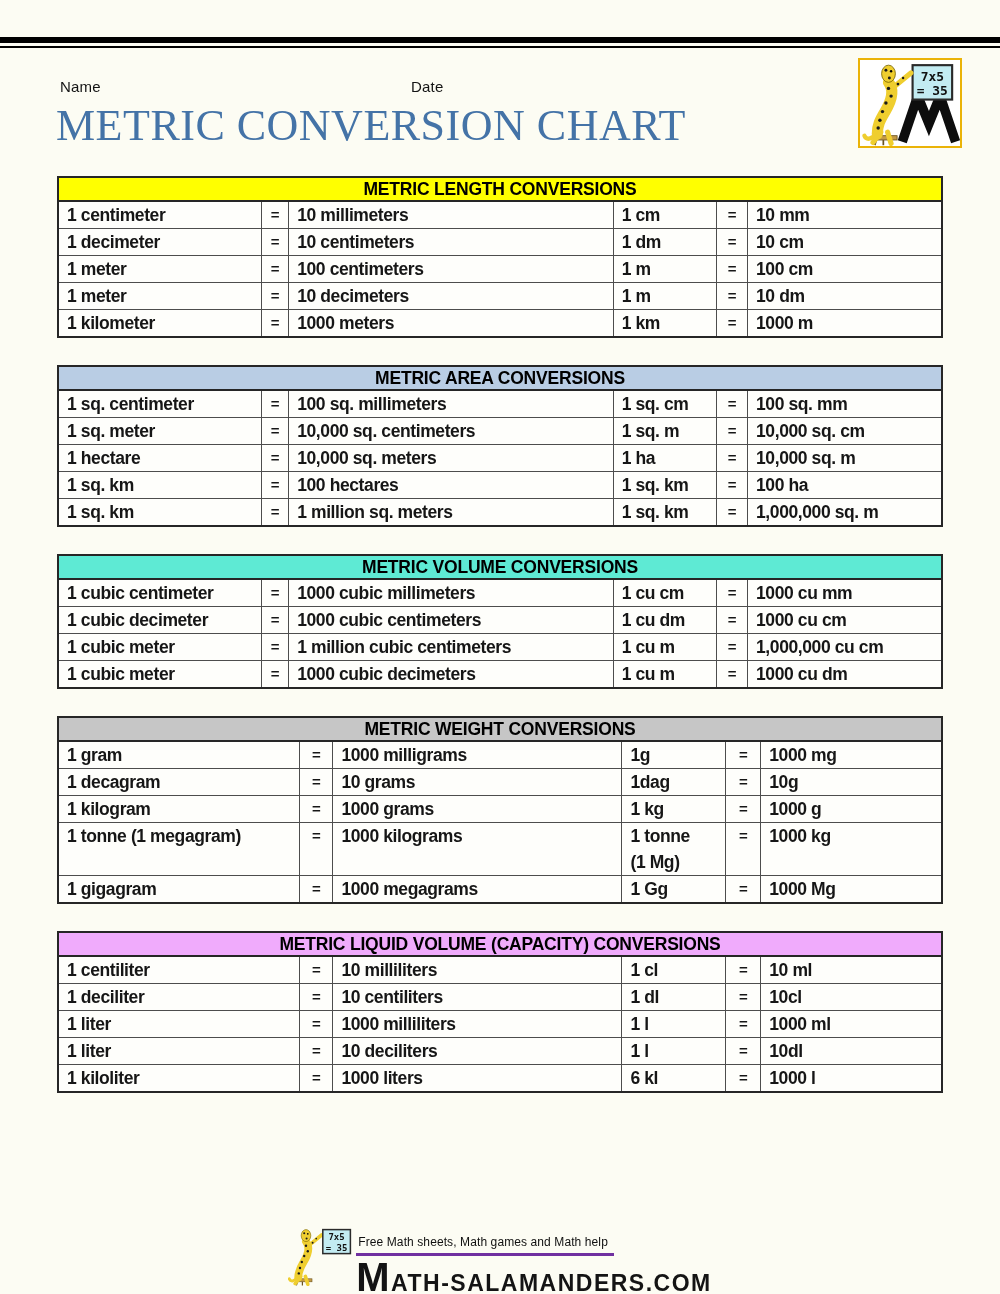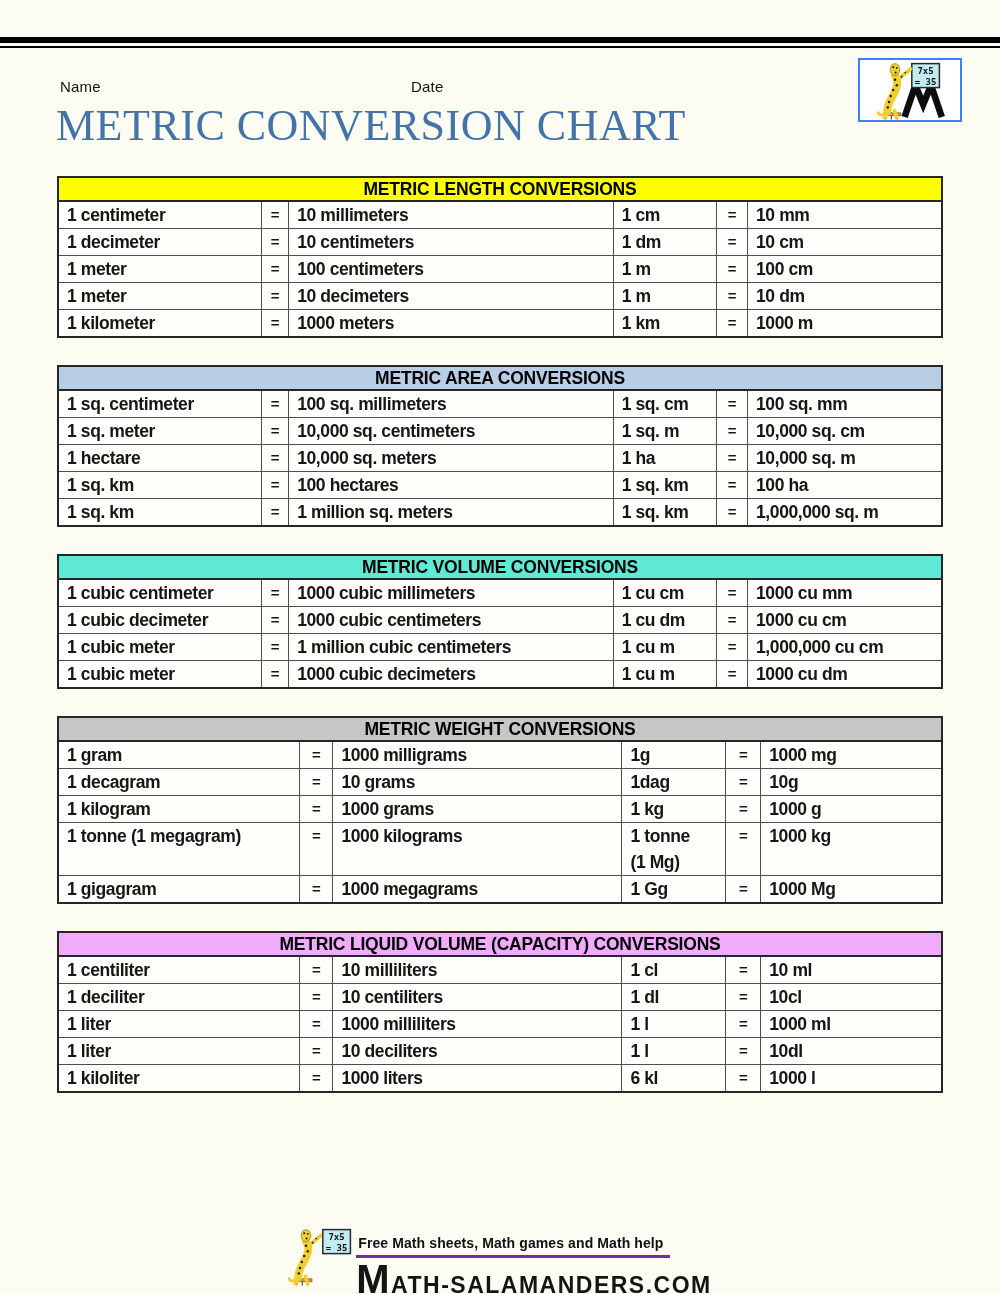--- a/index.html
+++ b/index.html
@@ -15,22 +15,22 @@
     position:absolute; top:37px; left:0; width:100%; height:11px;
     background:linear-gradient(#000 0 58%, #FCFCF3 58% 78%, #000 78% 100%);
   }
   .name-label, .date-label {
     position:absolute; top:78px; font-size:15px; color:#141414; letter-spacing:0.2px;
   }
   .name-label { left:60px; }
   .date-label { left:411px; }
 
   .corner-logo {
-    position:absolute; left:858px; top:58px; width:104px; height:64px;
-    background:#ffffff; border:2px solid #3b82f6; box-sizing:border-box;
+    position:absolute; left:858px; top:58px; width:104px; height:90px;
+    background:#ffffff; border:2px solid #eab308; box-sizing:border-box;
   }
   .corner-logo svg { width:100%; height:100%; display:block; }
 
   .page-title {
     position:absolute; left:56px; top:100px; margin:0;
     font-family:"Liberation Serif", serif;
     font-weight:400; font-size:44px; letter-spacing:0.5px;
     color:#4473A7; white-space:nowrap;
   }
 
@@ -67,21 +67,21 @@
   .variant-b col:nth-child(5){width:4.0%}
   .variant-b col:nth-child(6){width:20.5%}
 
   .footer {
     position:absolute; left:0; top:1226px; width:100%;
     display:flex; justify-content:center; align-items:flex-start;
   }
   .footer-logo { width:66px; height:60px; flex:0 0 auto; margin-right:2px; }
   .footer-text { display:flex; flex-direction:column; align-items:flex-start; }
   .tagline {
-    font-size:14px; font-weight:700; color:#101010; letter-spacing:0.1px;
+    font-size:12px; font-weight:400; color:#101010; letter-spacing:0.1px;
     padding:3px 6px 4px 2px; margin-top:6px;
     border-bottom:3px solid var(--underline, #7030A0);
   }
   .site {
     margin-top:1px; line-height:1;
     font-size:23px; font-weight:700; letter-spacing:1.5px; color:#141414;
   }
   .site::first-letter { font-size:40px; }
 </style>
 </head>

